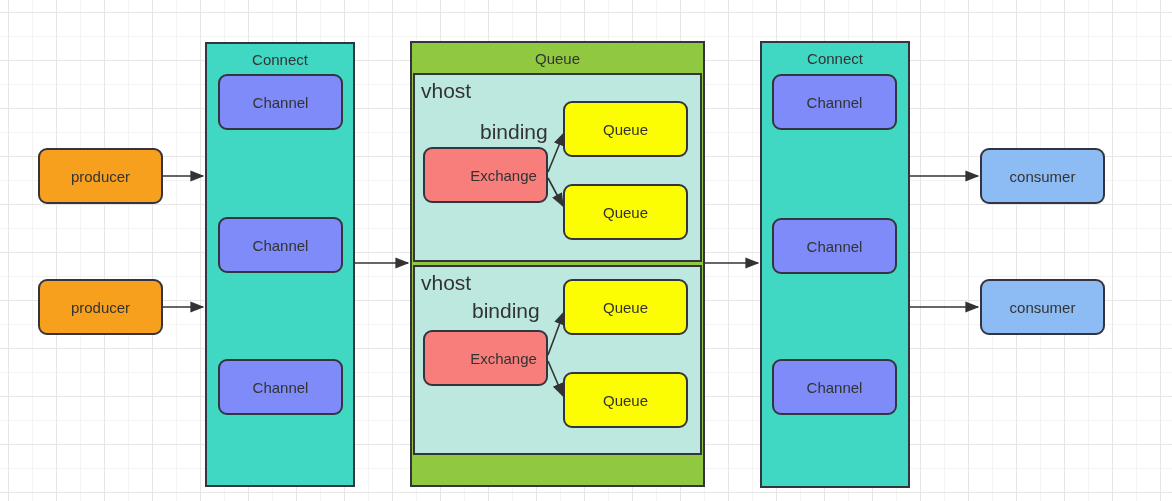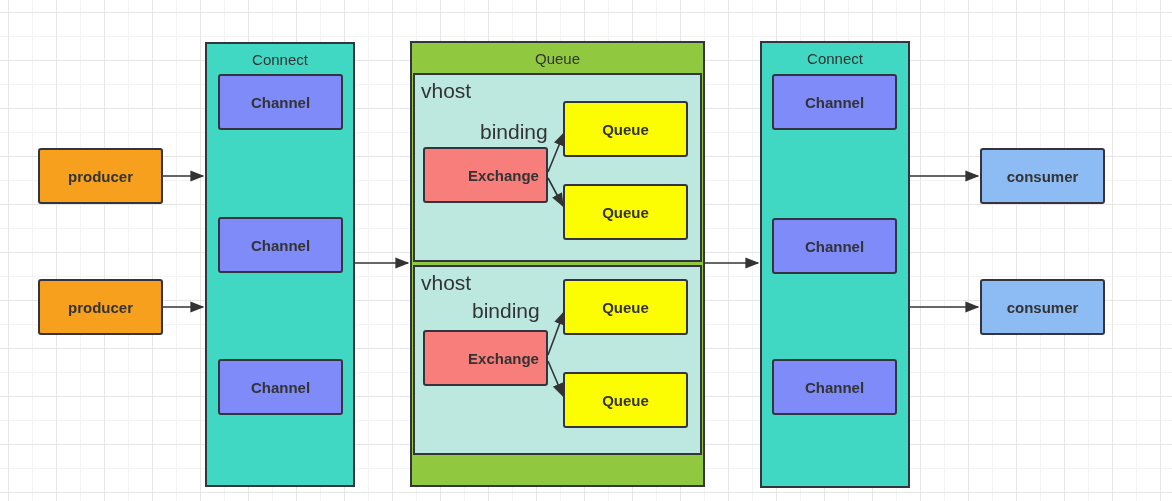--- a/index.html
+++ b/index.html
@@ -14,21 +14,21 @@
       linear-gradient(to bottom, var(--grid-minor,#f3f3f3) 1px, transparent 1px);
     background-size:48px 48px,48px 48px,24px 24px,24px 24px;
     background-position:8px 12px,8px 12px,8px 12px,8px 12px;
   }
   .node{
     position:absolute;box-sizing:border-box;
     border:2px solid var(--stroke,#33343e);
     display:flex;align-items:center;justify-content:center;
     font-size:15px;color:var(--text,#333333);
   }
-  .rounded{border-radius:3px;font-weight:bold;}
+  .rounded{border-radius:9px;}
   .panel{position:absolute;box-sizing:border-box;border:2px solid var(--stroke,#33343e);}
   .panel-title{
     position:absolute;top:7px;left:0;right:0;text-align:center;
     font-size:15px;color:var(--text,#333333);
   }
   .float-label{
     position:absolute;font-size:21px;color:var(--text,#333333);white-space:nowrap;
   }
   .producer{background:var(--producer-fill,#f7a01d);}
   .consumer{background:var(--consumer-fill,#8dbcf4);}

